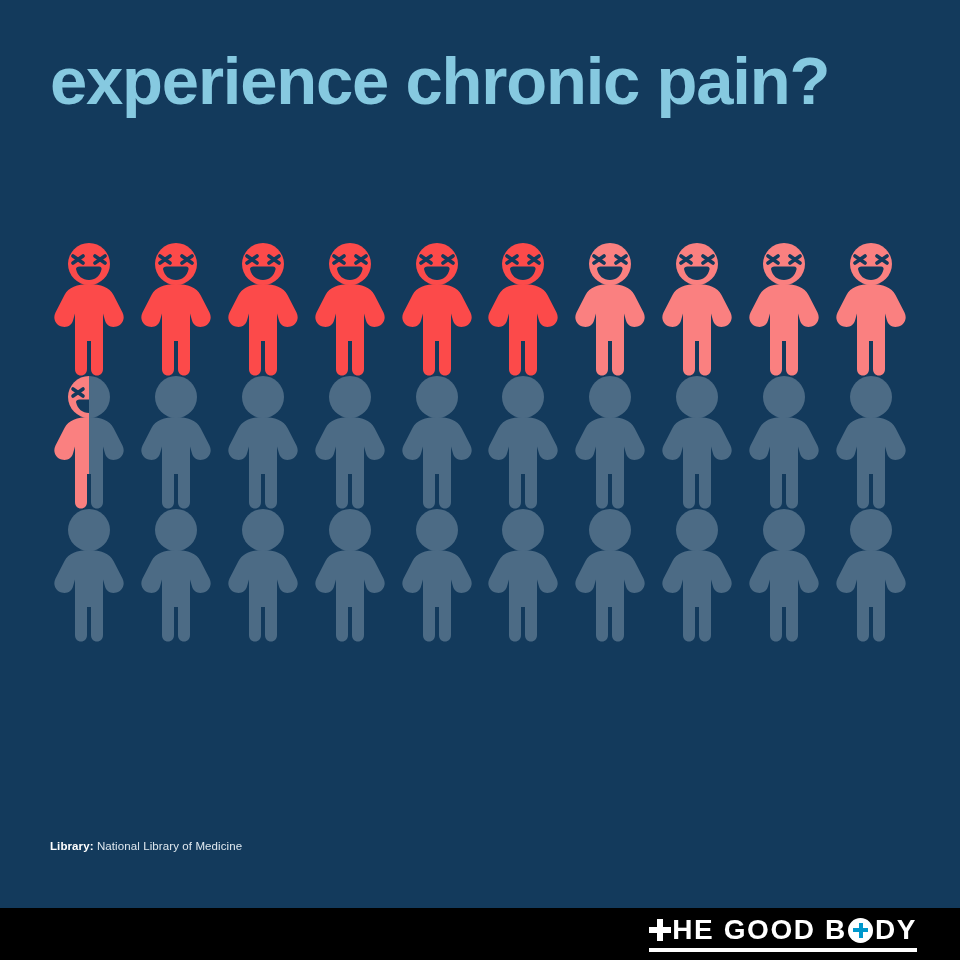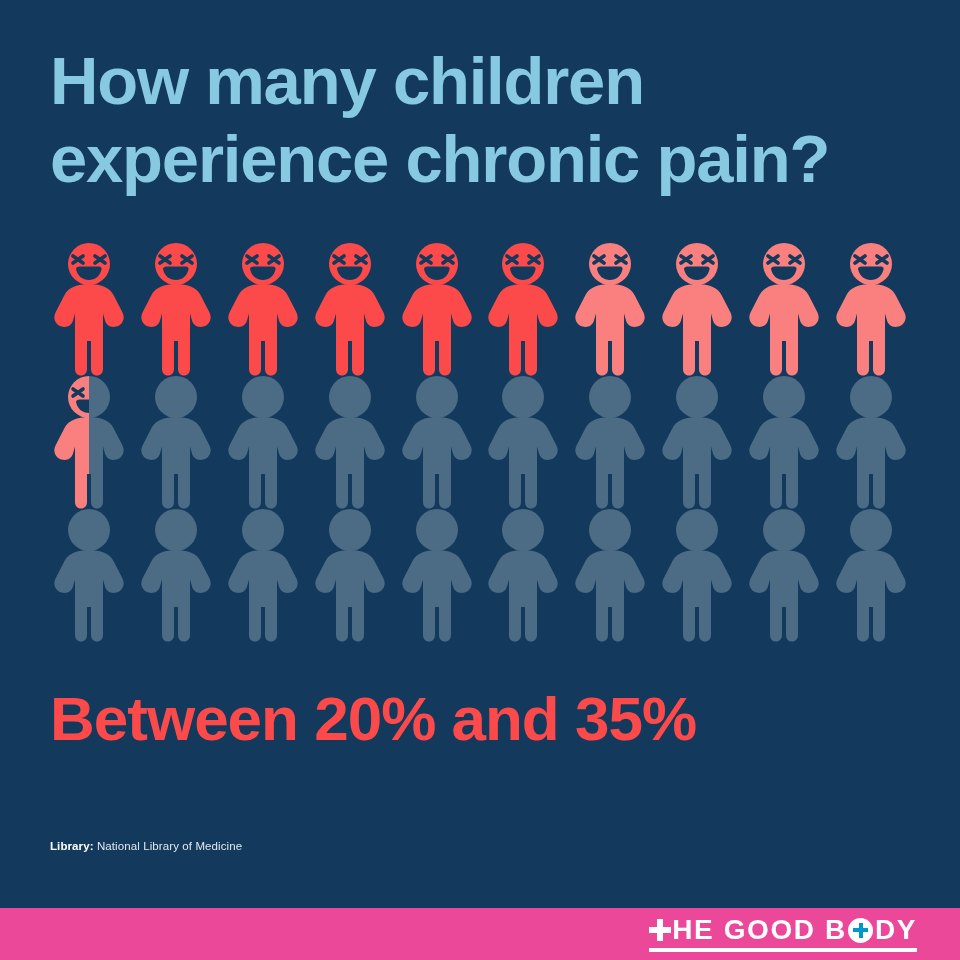--- a/index.html
+++ b/index.html
@@ -95,21 +95,21 @@
   }
   .source b { font-weight: bold; color: #ffffff; }
 
   
   .footer-bar {
     position: absolute;
     left: 0;
     bottom: 0;
     width: 960px;
     height: 52px;
-    background: #ec4899;
+    background: #000000;
   }
   .logo {
     position: absolute;
     right: 43px;
     top: 50%;
     transform: translateY(-50%);
     display: flex;
     flex-direction: column;
     align-items: stretch;
   }
@@ -159,21 +159,20 @@
     margin-top: 4px;
     width: 100%;
   }
 </style>
 </head>
 <body>
 
 <div class="canvas">
 
   <div class="title">
-    <span class="title-line">How many children</span>
     <span class="title-line">experience chronic pain?</span>
   </div>
 
   <div class="pictogram" id="pictogram">
       <div class="picto-row">
         <div class="figure-cell">
           <svg class="figure-svg" width="70" height="133" viewBox="0 0 70 133">
             <defs>
               <clipPath id="cl0">
                 <rect x="0" y="0" width="35" height="133"></rect>
@@ -733,21 +732,20 @@
             </defs>
             <g>
               <circle cx="35" cy="21" r="21" fill="#4c6b85"></circle>
               <path d="M35 41 C 23 41 14.5 44.5 10.5 52 L 1.5 69.5 C -1.5 75.5 1.5 82 7.5 83.5 C 13 85 17.5 82.5 19 77.5 L 21 70.5 L 21 126 C 21 130 23.5 132.5 27 132.5 C 30.5 132.5 33 130 33 126 L 33 98 L 37 98 L 37 126 C 37 130 39.5 132.5 43 132.5 C 46.5 132.5 49 130 49 126 L 49 70.5 L 51 77.5 C 52.5 82.5 57 85 62.5 83.5 C 68.5 82 71.5 75.5 68.5 69.5 L 59.5 52 C 55.5 44.5 47 41 35 41 Z" fill="#4c6b85"></path>
             </g>
           </svg>
         </div>
       </div>
     </div>
 
-  <div class="stat-headline">Between 20% and 35%</div>
 
   <div class="source">
     <b>Library:</b>
     <span>National Library of Medicine</span>
   </div>
 
   <div class="footer-bar">
     <div class="logo">
       <div class="logo-row">
         <span class="logo-plus"></span>

